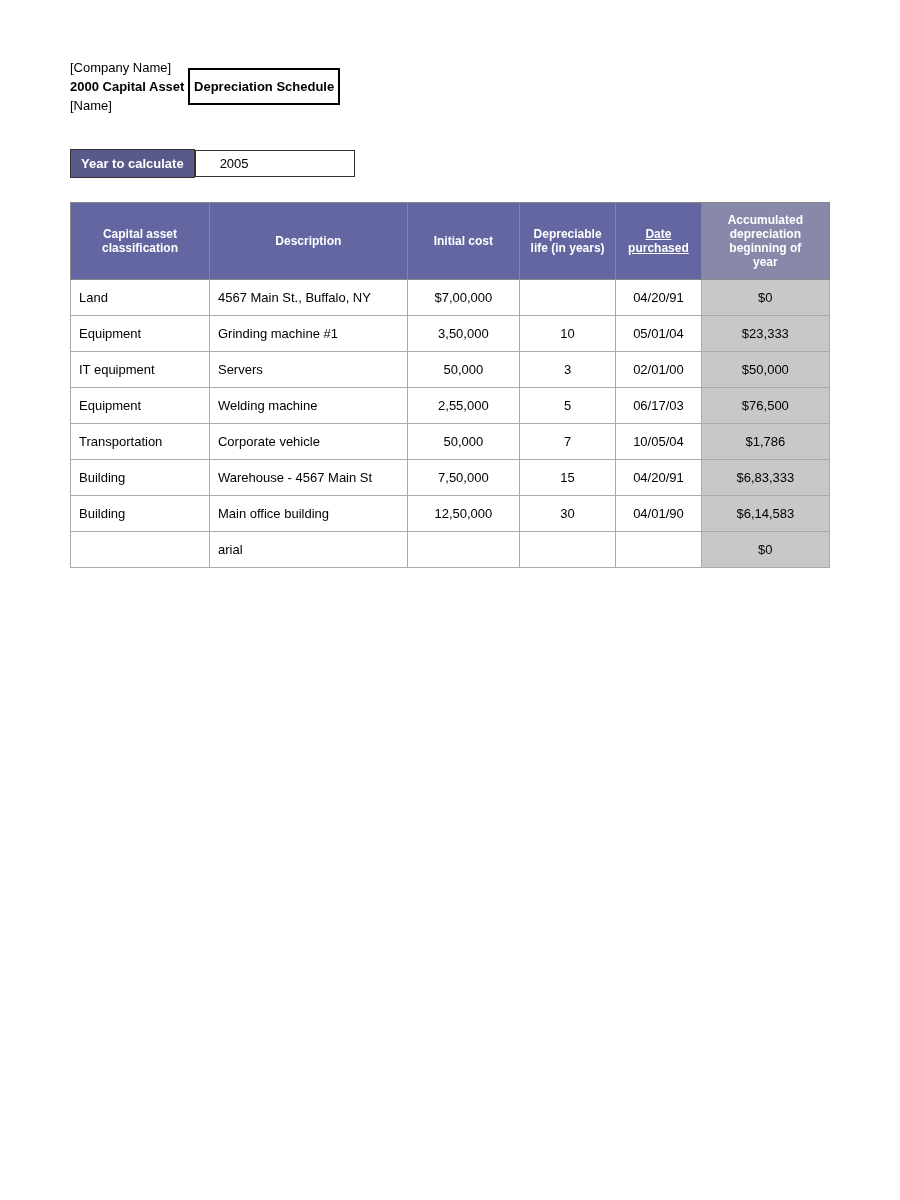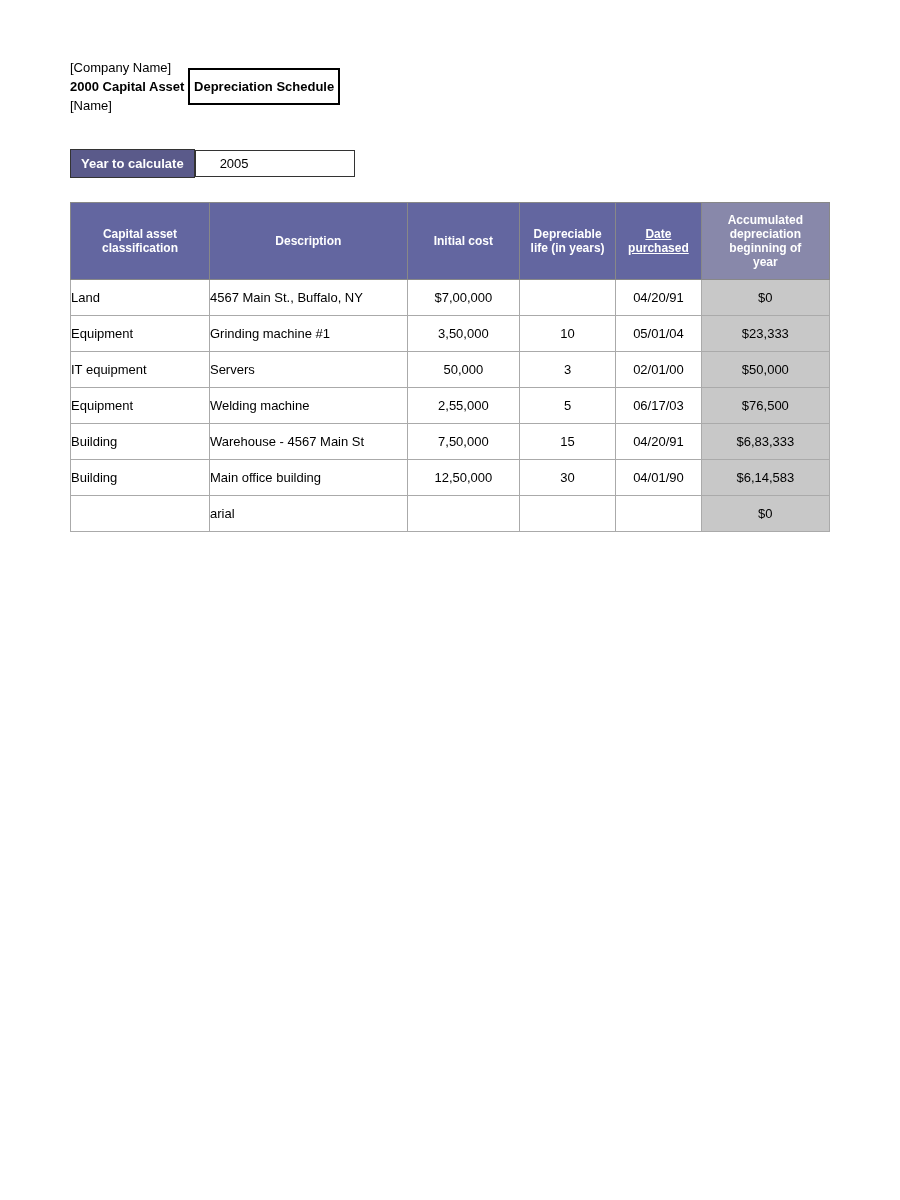--- a/index.html
+++ b/index.html
@@ -65,21 +65,21 @@
       text-align: center;
       vertical-align: middle;
       padding: 10px 8px;
       border: 1px solid #888;
     }
     thead tr th.last-col {
       background: #8888aa;
     }
     tbody tr td {
       border: 1px solid #aaa;
-      padding: 10px 0;
+      padding: 10px 8px;
       vertical-align: middle;
       font-size: 13px;
     }
     tbody tr td.last-col {
       background: #c8c8c8;
       text-align: right;
       font-weight: normal;
     }
     tbody tr td.right {
       text-align: center;
@@ -155,20 +155,28 @@
       </tr>
       <tr>
         <td>Equipment</td>
         <td>Welding machine</td>
         <td class="right">2,55,000</td>
         <td class="right">5</td>
         <td class="center">06/17/03</td>
         <td class="right last-col">$76,500</td>
       </tr>
       <tr>
+        <td>Transportation</td>
+        <td>Corporate vehicle</td>
+        <td class="right">50,000</td>
+        <td class="right">7</td>
+        <td class="center">10/05/04</td>
+        <td class="right last-col">$1,786</td>
+      </tr>
+      <tr>
         <td>Building</td>
         <td>Warehouse - 4567 Main St</td>
         <td class="right">7,50,000</td>
         <td class="right">15</td>
         <td class="center">04/20/91</td>
         <td class="right last-col">$6,83,333</td>
       </tr>
       <tr>
         <td>Building</td>
         <td>Main office building</td>

